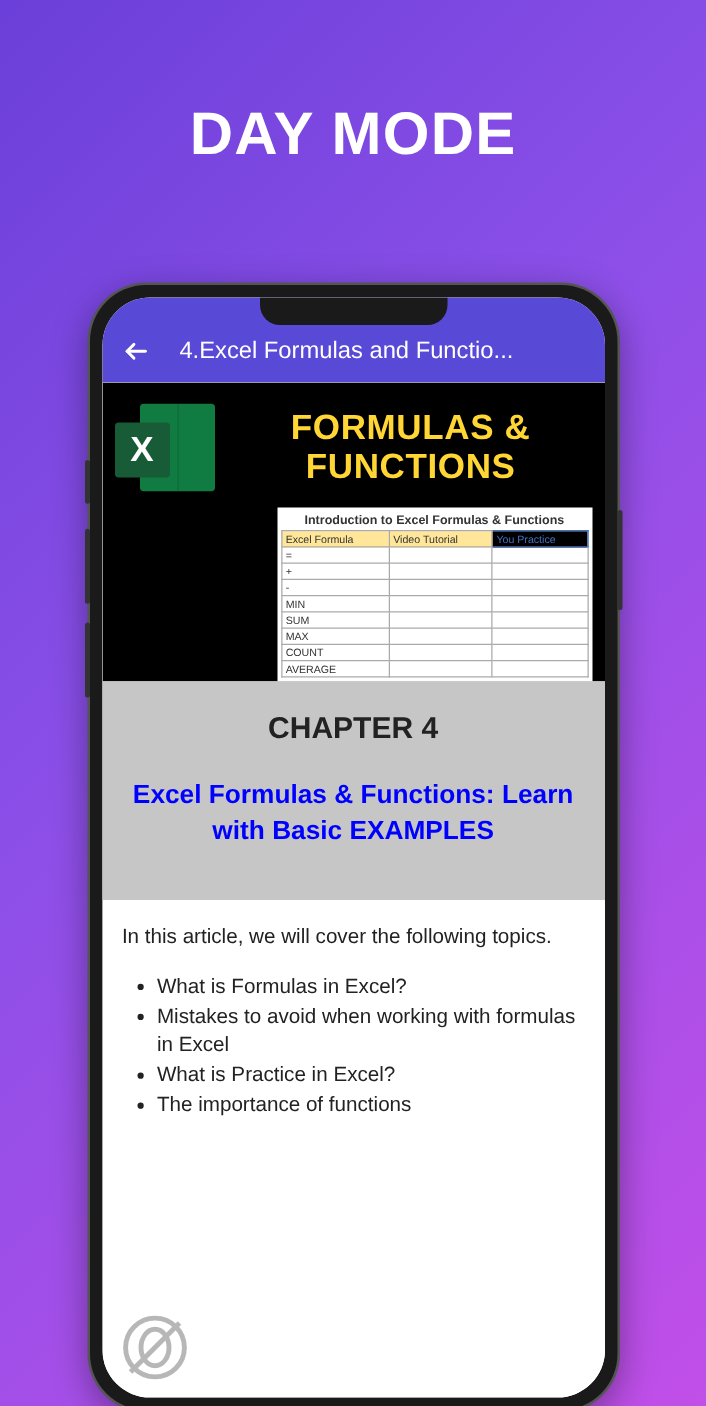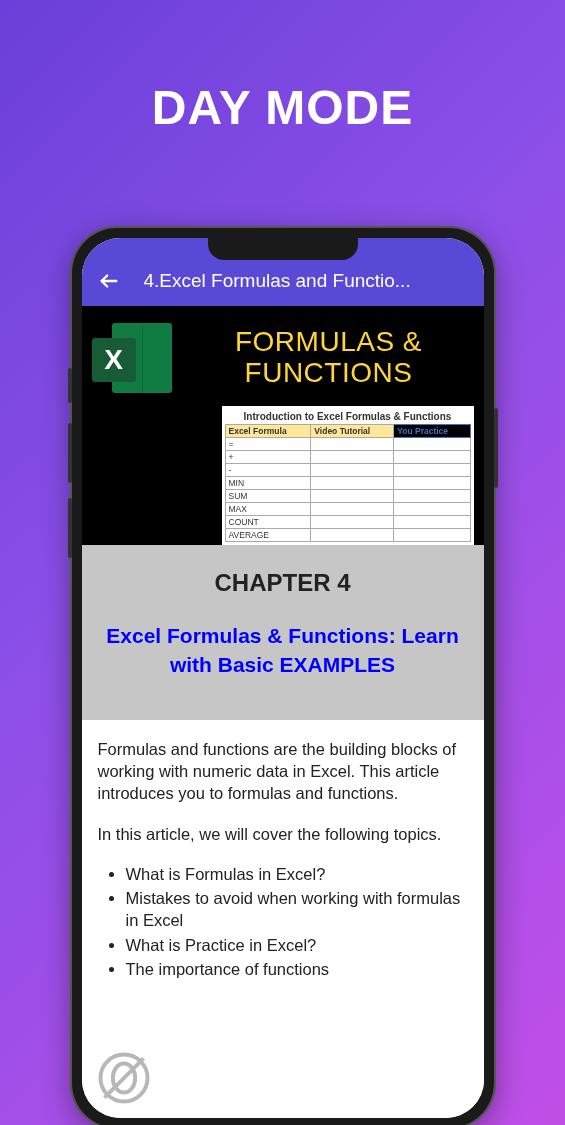--- a/index.html
+++ b/index.html
@@ -141,21 +141,21 @@
       display: flex;
       align-items: center;
       justify-content: center;
       color: white;
       font-size: 28px;
       font-weight: 700;
     }
     .banner-text {
       color: #FFD633;
       font-size: 28px;
-      font-weight: 400;
+      font-weight: 700;
       line-height: 1.1;
       text-align: center;
       flex: 1;
       letter-spacing: 0.5px;
     }
     .spreadsheet-mock {
       background: white;
       margin-left: 130px;
       padding: 3px;
       font-size: 9px;
@@ -173,21 +173,21 @@
     }
     .ss-table td {
       border: 1px solid #aaa;
       padding: 1px 3px;
       font-size: 8.5px;
       color: #333;
       height: 13px;
     }
     .ss-header td {
       background: #ffe699;
-      font-weight: 700;
+      font-weight: 400;
     }
     .ss-header td.practice {
       color: #4472C4;
       background: #000000;
       border: 1.5px solid #4472C4;
     }
     .chapter-block {
       background: #c6c6c6;
       text-align: center;
       padding: 24px 18px 40px 18px;
@@ -318,21 +318,20 @@
               </table>
           </div>
         </div>
         <div class="chapter-block">
           <div class="chapter-num">CHAPTER 4</div>
           <div class="chapter-title">Excel Formulas &amp; Functions: Learn with Basic EXAMPLES</div>
         </div>
       </div>
 
       <div class="article-body">
-        <p>Formulas and functions are the building blocks of working with numeric data in Excel. This article introduces you to formulas and functions.</p>
         <p>In this article, we will cover the following topics.</p>
         <ul>
           <li>What is Formulas in Excel?</li>
           <li>Mistakes to avoid when working with formulas in Excel</li>
           <li>What is Practice in Excel?</li>
           <li>The importance of functions</li>
         </ul>
       </div>
 
     </div>

